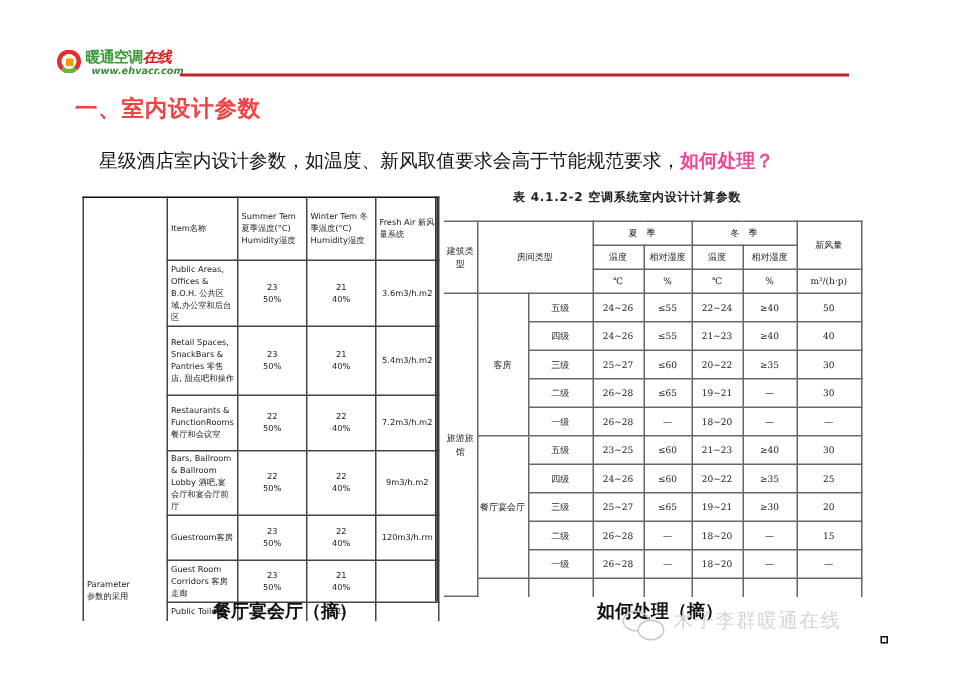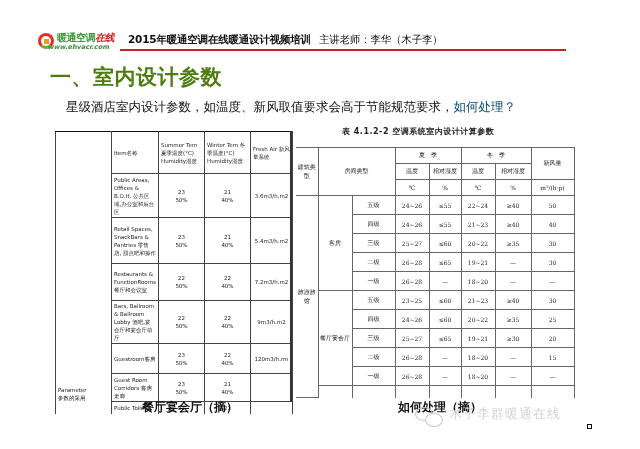--- a/index.html
+++ b/index.html
@@ -7,29 +7,29 @@
   body { position: relative; font-family: "DejaVu Sans", sans-serif; color: #111; }
 
   
   .header { position: absolute; left: 36px; top: 30px; width: 600px; height: 24px; }
   .logo { position: absolute; left: 0; top: 0; width: 86px; height: 24px; }
   .logo-mark { position: absolute; left: 2px; top: 3px; width: 16px; height: 16px; border-radius: 50%;
     border: 3px solid #e13030; border-bottom-color: #6ab04c; background: #fff; }
   .logo-mark::after { content: ""; position: absolute; left: 3px; top: 3px; width: 5px; height: 5px; background: #e8a000; }
   .logo-cn { position: absolute; left: 21px; top: 1px; font-size: 10px; font-weight: bold; color: #3a9a3a; letter-spacing: -0.5px; white-space: nowrap; }
   .logo-cn .red { color: #d82020; font-style: italic; }
-  .logo-url { position: absolute; left: 12px; top: 13px; font-size: 6.5px; font-weight: bold; font-style: italic; color: #3a8a3a; white-space: nowrap; }
+  .logo-url { position: absolute; left: 25px; top: 13px; font-size: 6.5px; font-weight: bold; font-style: italic; color: #3a8a3a; white-space: nowrap; }
   .header-title { position: absolute; left: 92px; top: 3px; font-size: 10.5px; font-weight: bold; color: #111; white-space: nowrap; letter-spacing: -0.2px; }
   .header-lecturer { font-weight: normal; margin-left: 8px; }
   .header-rule { position: absolute; left: 84px; top: 19px; width: 446px; height: 2px; background: #c8202a; }
 
   
-  .slide-title { position: absolute; left: 50px; top: 63px; font-size: 21px; font-weight: bold; color: #4d7c0f; white-space: nowrap; letter-spacing: 0.5px; }
+  .slide-title { position: absolute; left: 50px; top: 63px; font-size: 15px; font-weight: bold; color: #ef4444; white-space: nowrap; letter-spacing: 0.5px; }
   .subtitle { position: absolute; left: 66px; top: 99px; font-size: 12.5px; color: #111; white-space: nowrap; }
-  .subtitle .hl { color: #0c4a6e; font-weight: normal; text-align: right; }
+  .subtitle .hl { color: #ec4899; font-weight: bold; text-align: right; }
 
   
   .lt { position: absolute; left: 55px; top: 131px; border-collapse: collapse; font-size: 5.5px; line-height: 8px; color: #222; }
   .lt td { border: 1px solid #444; vertical-align: middle; padding: 1px 2px; }
   .lt .c0 { width: 56px; border-top: 1.5px solid #111; border-bottom: none; vertical-align: bottom; padding-bottom: 12px; }
   .lt .c1 { width: 47px; text-align: left; }
   .lt .c2, .lt .c3 { width: 46px; text-align: center; }
   .lt .c4 { width: 42px; text-align: center; }
   .lt tr.hdr td { border-top: 1.5px solid #111; height: 42px; text-align: left; }
   .lt .c0 .pl { display: block; }
@@ -63,21 +63,20 @@
 </style>
 </head>
 <body>
 
 <div class="header">
   <div class="logo">
     <div class="logo-mark"></div>
     <div class="logo-cn"><span>暖通空调</span><span class="red">在线</span></div>
     <div class="logo-url">www.ehvacr.com</div>
   </div>
-  <div class="header-title"><span>2015年暖通空调在线暖通设计视频培训</span><span class="header-lecturer">主讲老师：李华（木子李）</span></div>
   <div class="header-rule"></div>
 </div>
 
 <div class="slide-title">一、室内设计参数</div>
 <div class="subtitle"><span>星级酒店室内设计参数，如温度、新风取值要求会高于节能规范要求，</span><span class="hl">如何处理？</span></div>
 
 <table class="lt">
   <tbody>
       <tr class="hdr">
     <td class="c0" rowspan="8">

